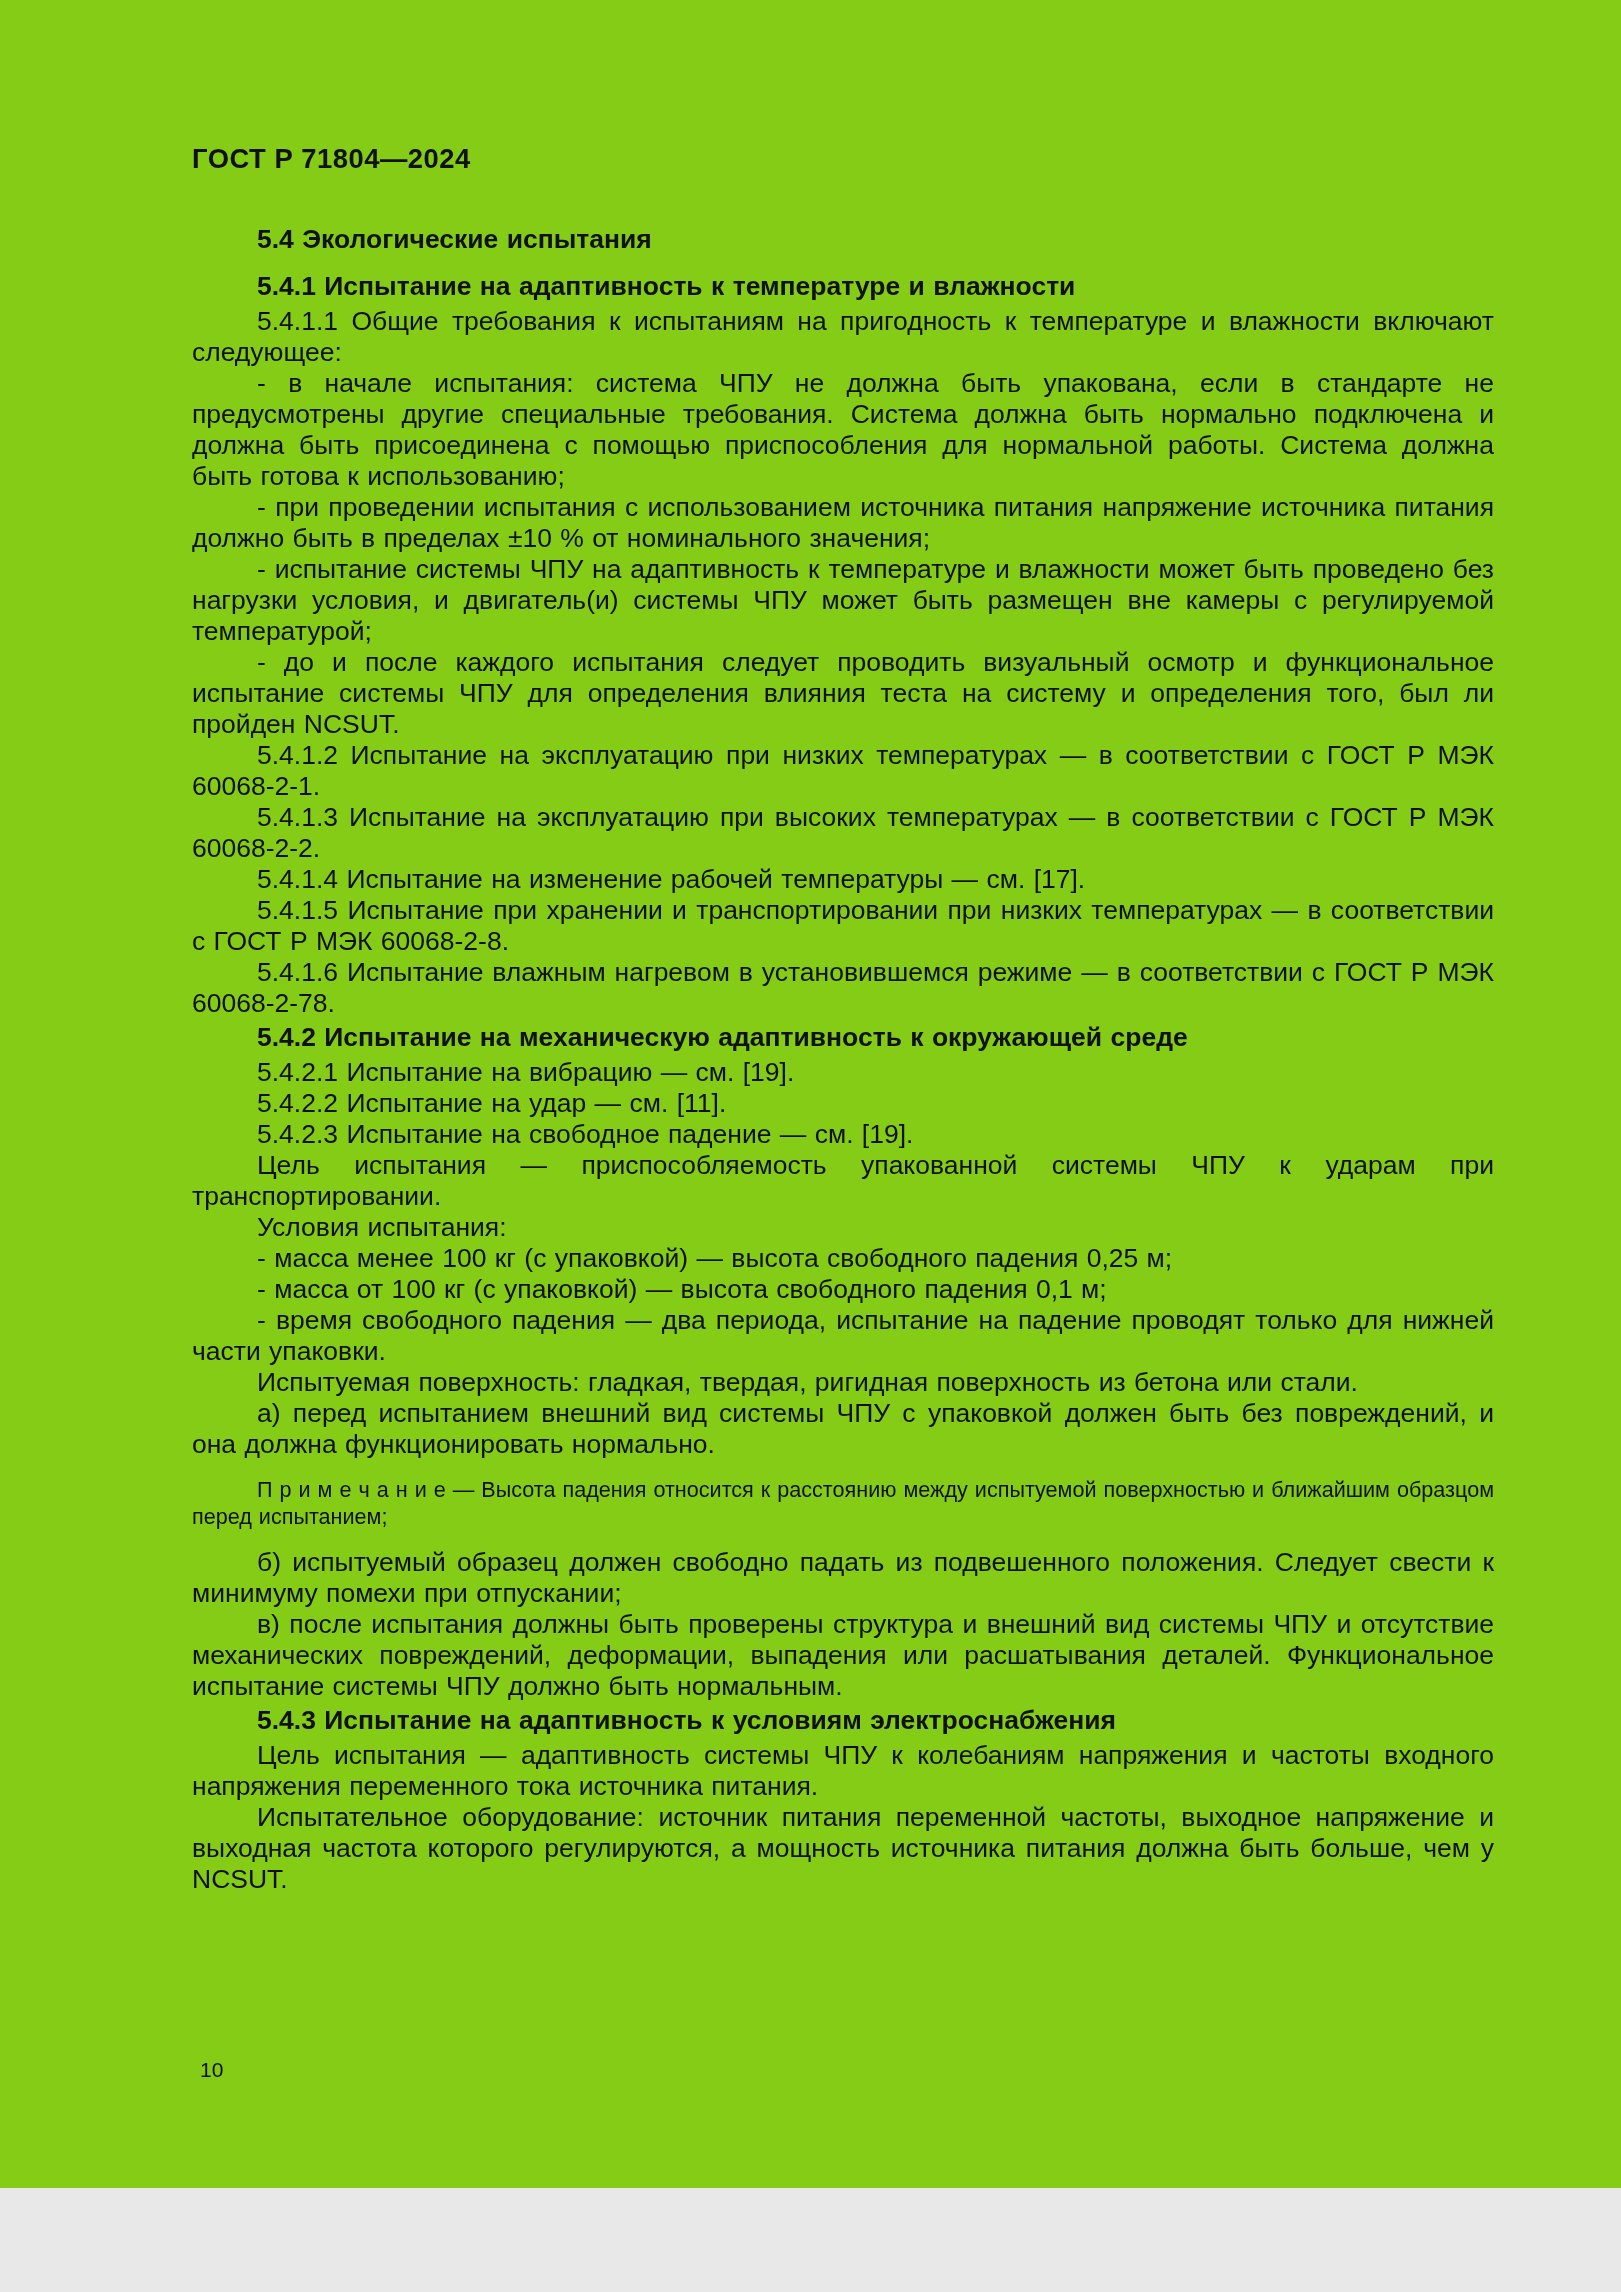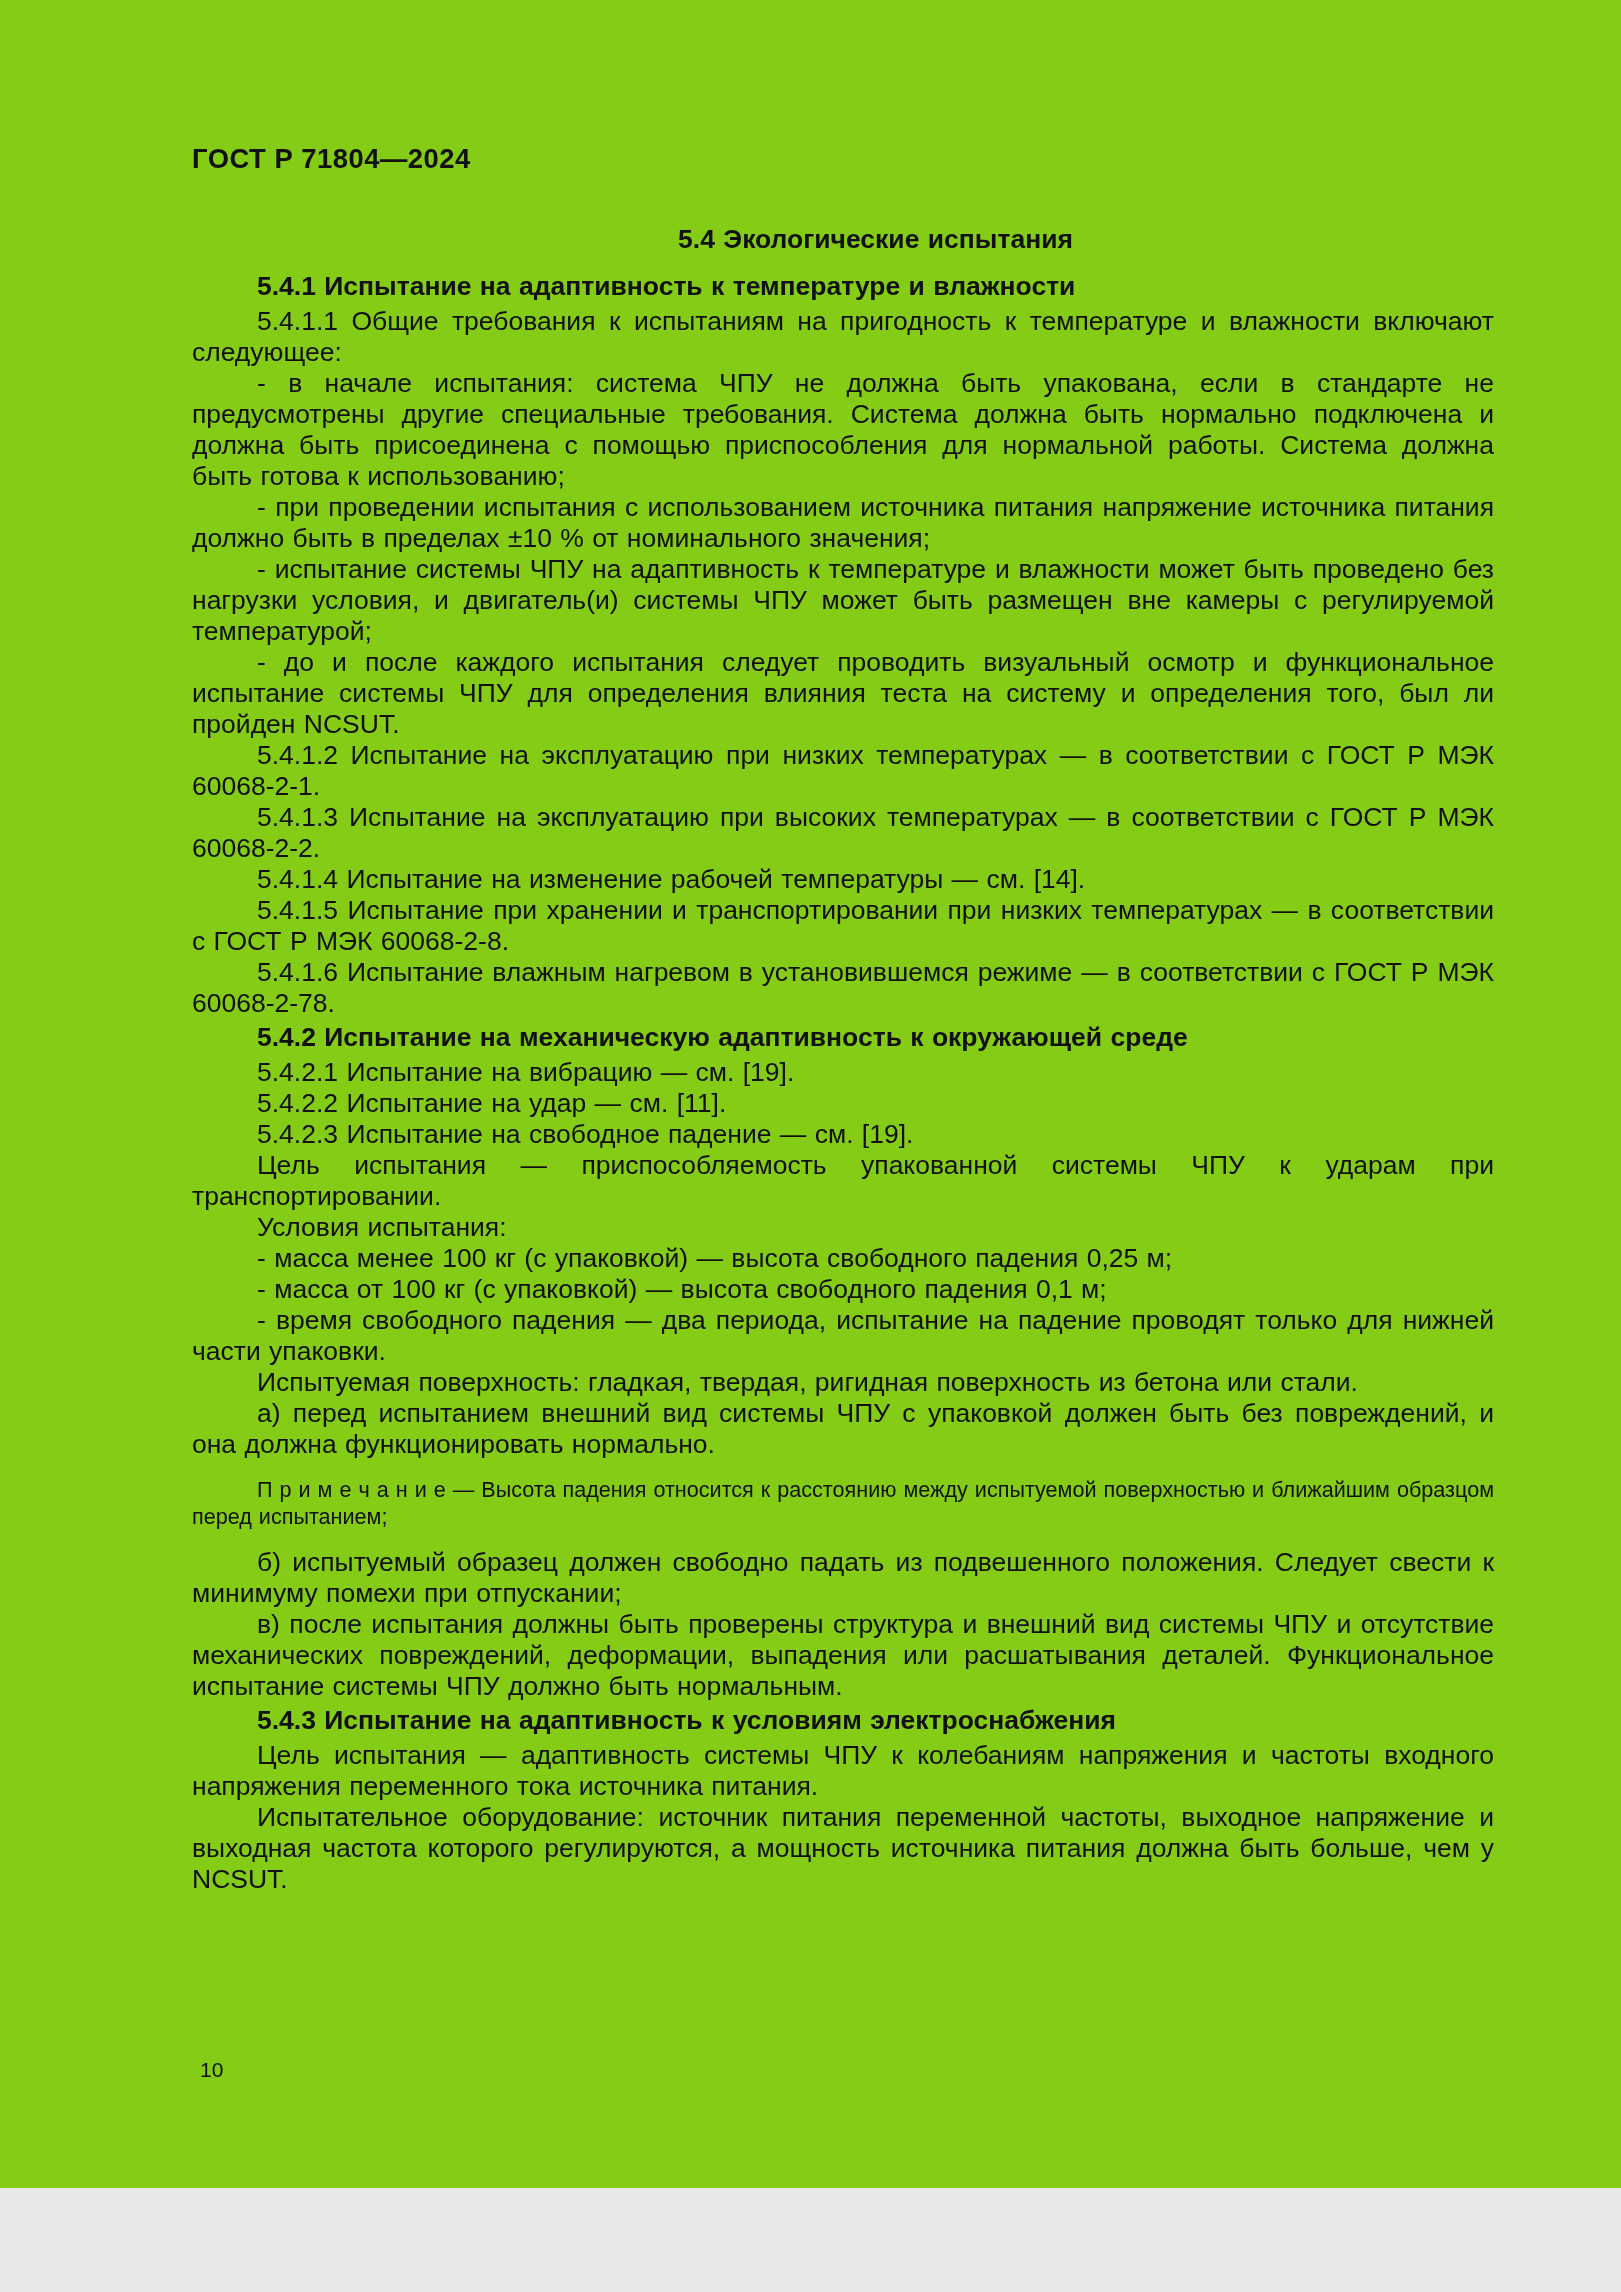--- a/index.html
+++ b/index.html
@@ -30,21 +30,21 @@
     line-height: 31px;
     text-align: justify;
     text-indent: 65px;
     margin: 0;
     word-spacing: 1px;
   }
   .p.h {
     font-weight: bold;
     text-align: left;
   }
-  .p.h1 { margin: 49px 0 15.7px 0; text-align: center; }
+  .p.h1 { margin: 49px 0 15.7px 0; }
   .p.h2 { margin: 3.9px 0 3.9px 0; }
   .p.note {
     font-size: 21.6px;
     line-height: 27.4px;
     margin: 15.7px 0 15.7px 0;
   }
   .page-num {
     position: absolute;
     left: 200px;
     top: 2058px;
@@ -60,21 +60,21 @@
 
     <p class="p h h1">5.4 Экологические испытания</p>
     <p class="p h h2">5.4.1 Испытание на адаптивность к температуре и влажности</p>
     <p class="p">5.4.1.1 Общие требования к испытаниям на пригодность к температуре и влажности включают следующее:</p>
     <p class="p">- в начале испытания: система ЧПУ не должна быть упакована, если в стандарте не предусмотрены другие специальные требования. Система должна быть нормально подключена и должна быть присоединена с помощью приспособления для нормальной работы. Система должна быть готова к использованию;</p>
     <p class="p">- при проведении испытания с использованием источника питания напряжение источника питания должно быть в пределах ±10 % от номинального значения;</p>
     <p class="p">- испытание системы ЧПУ на адаптивность к температуре и влажности может быть проведено без нагрузки условия, и двигатель(и) системы ЧПУ может быть размещен вне камеры с регулируемой температурой;</p>
     <p class="p">- до и после каждого испытания следует проводить визуальный осмотр и функциональное испытание системы ЧПУ для определения влияния теста на систему и определения того, был ли пройден NCSUT.</p>
     <p class="p">5.4.1.2 Испытание на эксплуатацию при низких температурах — в соответствии с ГОСТ Р МЭК 60068-2-1.</p>
     <p class="p">5.4.1.3 Испытание на эксплуатацию при высоких температурах — в соответствии с ГОСТ Р МЭК 60068-2-2.</p>
-    <p class="p">5.4.1.4 Испытание на изменение рабочей температуры — см. [14].</p>
+    <p class="p">5.4.1.4 Испытание на изменение рабочей температуры — см. [17].</p>
     <p class="p">5.4.1.5 Испытание при хранении и транспортировании при низких температурах — в соответствии с ГОСТ Р МЭК 60068-2-8.</p>
     <p class="p">5.4.1.6 Испытание влажным нагревом в установившемся режиме — в соответствии с ГОСТ Р МЭК 60068-2-78.</p>
     <p class="p h h2">5.4.2 Испытание на механическую адаптивность к окружающей среде</p>
     <p class="p">5.4.2.1 Испытание на вибрацию — см. [19].</p>
     <p class="p">5.4.2.2 Испытание на удар — см. [11].</p>
     <p class="p">5.4.2.3 Испытание на свободное падение — см. [19].</p>
     <p class="p">Цель испытания — приспособляемость упакованной системы ЧПУ к ударам при транспортировании.</p>
     <p class="p">Условия испытания:</p>
     <p class="p">- масса менее 100 кг (с упаковкой) — высота свободного падения 0,25 м;</p>
     <p class="p">- масса от 100 кг (с упаковкой) — высота свободного падения 0,1 м;</p>

